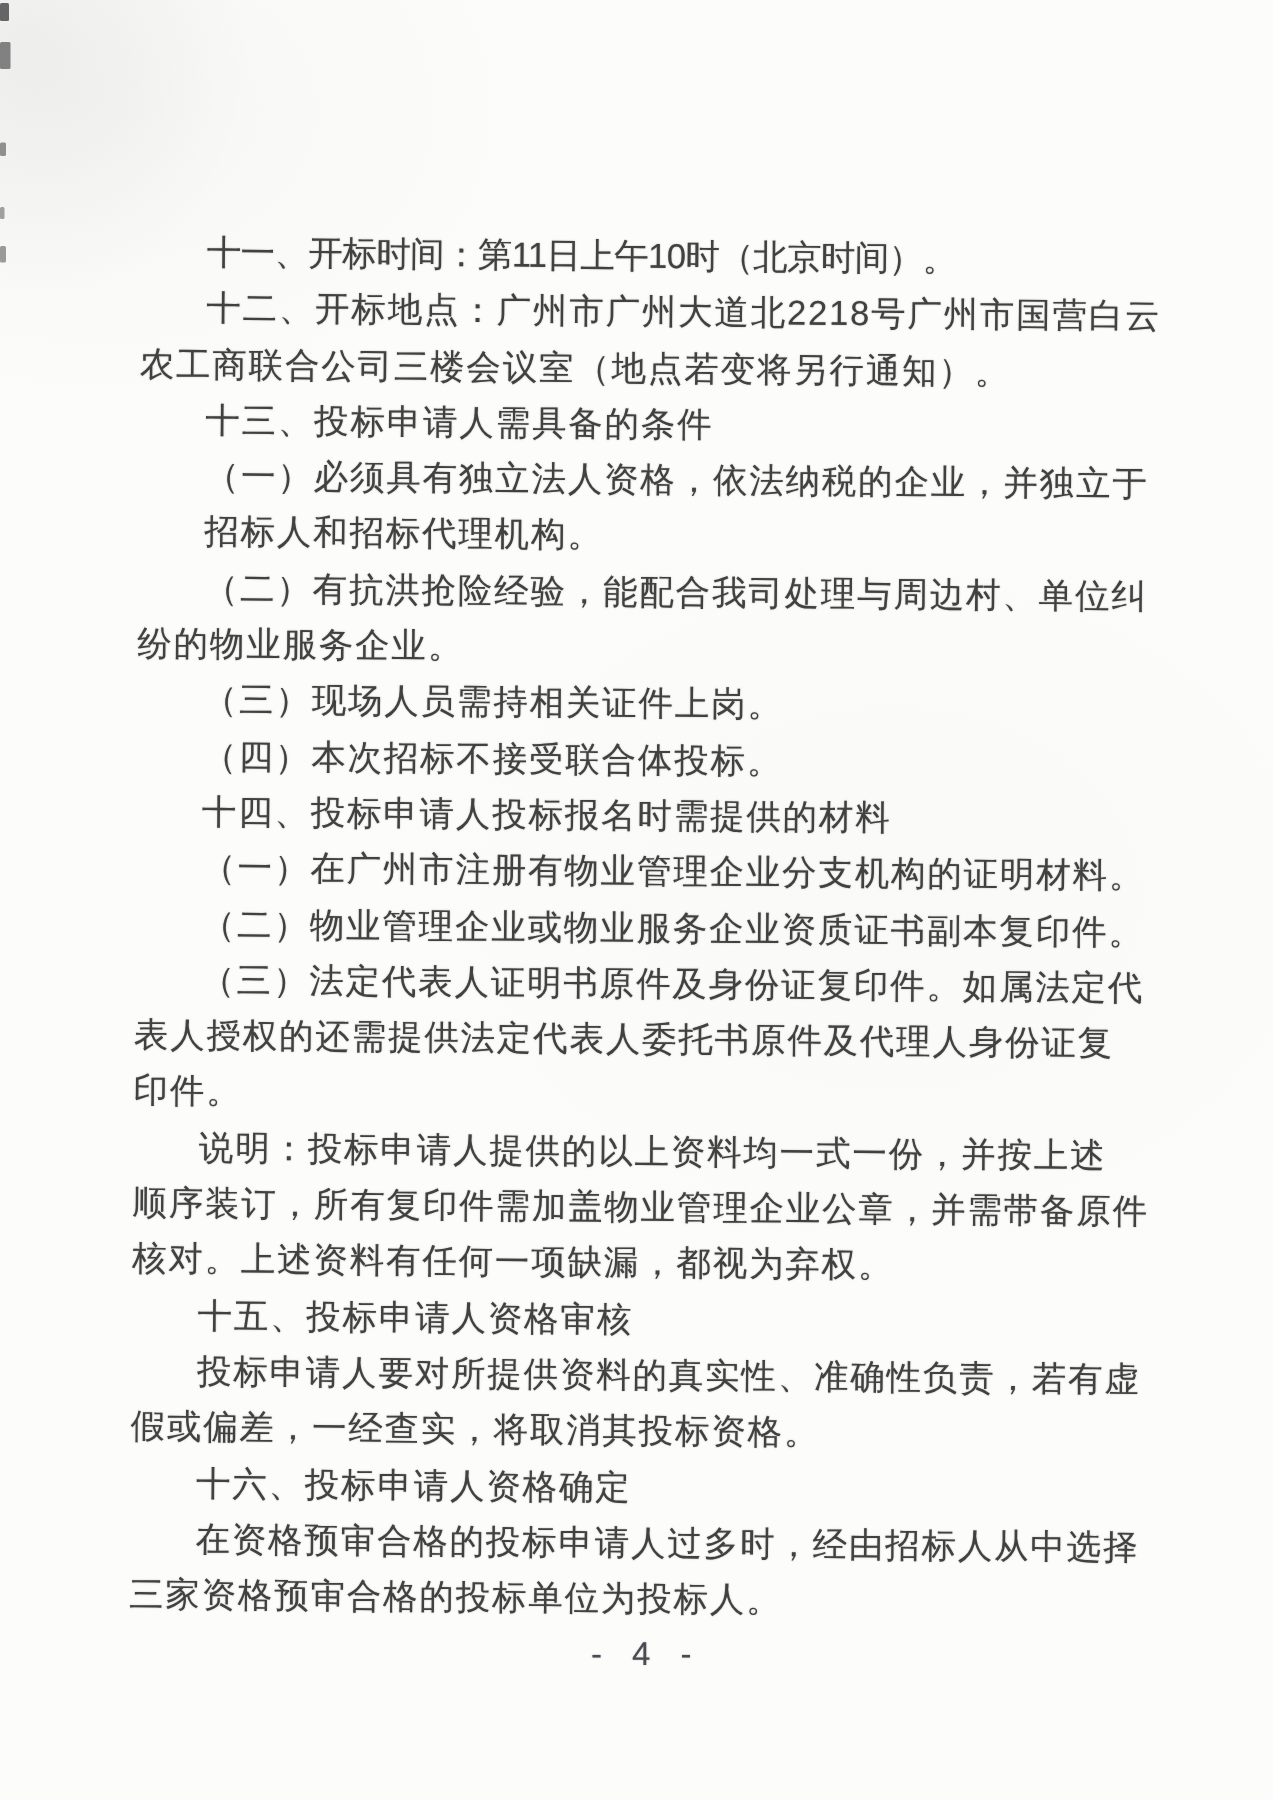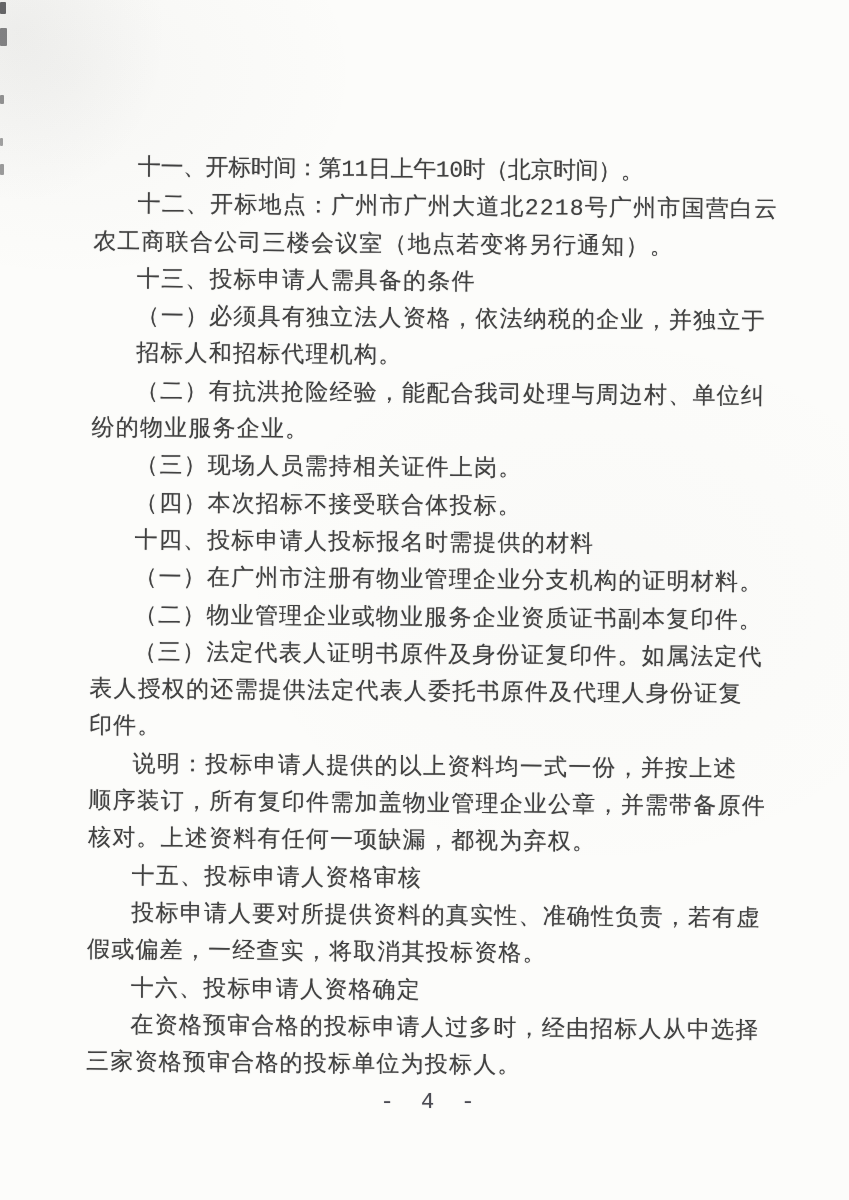--- a/index.html
+++ b/index.html
@@ -9,21 +9,21 @@
   }
   .page {
     position: relative;
     width: 849px;
     height: 1200px;
     overflow: hidden;
     background:
       radial-gradient(ellipse 420px 300px at 8% 6%, rgba(90,90,90,0.035), transparent 70%),
       radial-gradient(ellipse 500px 380px at 70% 50%, rgba(120,120,120,0.02), transparent 75%),
       #fcfcfa;
-    font-family: Liberation Mono, monospace;
+    font-family: Liberation Sans, sans-serif;
   }
   .text-block {
     position: absolute;
     left: 94px;
     top: 150px;
     width: 710px;
     transform: rotate(0.5deg);
     transform-origin: 50px 0;
     color: #414141;
     font-size: 23px;

